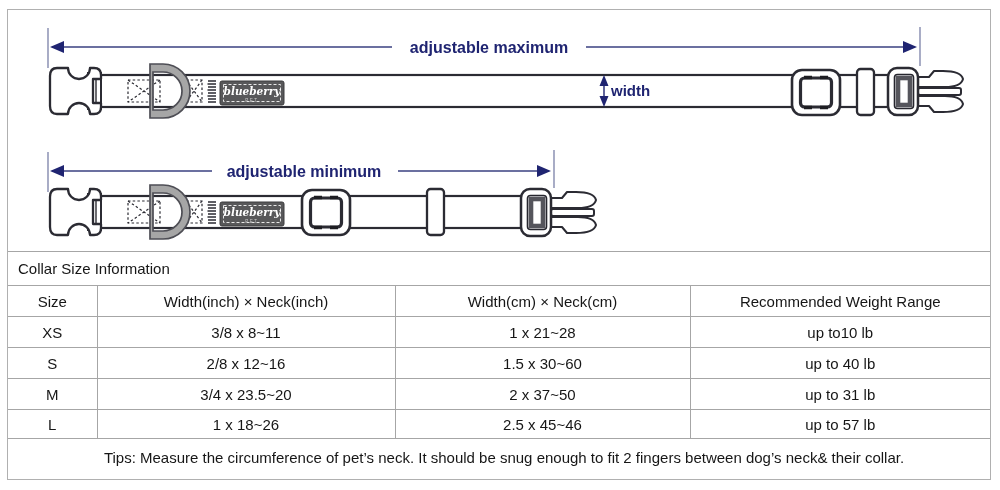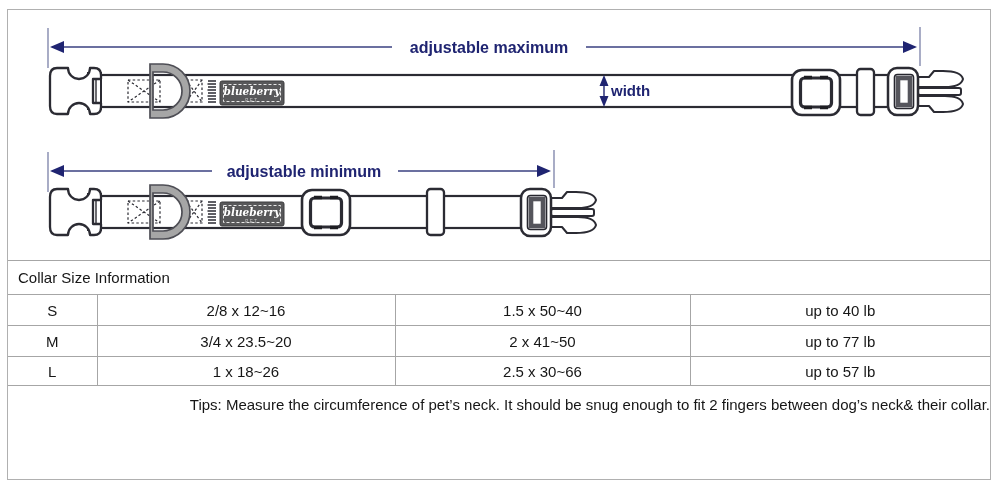--- a/index.html
+++ b/index.html
@@ -10,31 +10,31 @@
   }
   .frame{
     position:absolute;left:7px;top:9px;width:984px;height:471px;
     border:1px solid #b0b0b0;box-sizing:border-box;background:#fff;
   }
   .diagram-svg{position:absolute;left:0;top:0;}
   .dim-text{font-size:16px;font-weight:bold;fill:#1f2471;}
   .width-text{font-size:15px;font-weight:bold;fill:#1f2471;}
   .brand-text{font-family:"DejaVu Serif",serif;font-style:italic;font-weight:bold;font-size:10.5px;fill:#ffffff;}
   .brand-sub{font-size:4.5px;letter-spacing:1.5px;fill:#cccccc;}
-  .size-table-wrap{position:absolute;left:8px;top:260px;width:982px;}
+  .size-table-wrap{position:absolute;left:8px;top:251px;width:982px;}
   table.size-table{
     width:100%;border-collapse:collapse;table-layout:fixed;
     font-size:15px;color:#161616;border-top:1px solid #a6a6a6;
   }
   table.size-table td{padding:0;text-align:center;vertical-align:middle;}
   tr.caption-row td{height:33px;text-align:left;padding-left:10px;}
   tr.header-row td{height:30px;}
   tr.data-row td{height:30px;}
   tr.data-row.last td{height:28px;}
-  tr.tips-row td{height:36px;text-align:right;padding-left:10px;}
+  tr.tips-row td{height:36px;text-align:center;padding-left:10px;}
   tr.bline td{border-top:1px solid #a6a6a6;}
   td.vline{border-left:1px solid #a6a6a6;}
 </style>
 </head>
 <body>
 
 <div class="frame"></div>
 
 <svg class="diagram-svg" width="1000" height="261" viewBox="0 0 1000 261">
 
@@ -137,36 +137,48 @@
     <colgroup>
         <col style="width:89px">
         <col style="width:298px">
         <col style="width:295px">
         <col>
       </colgroup>
     <tbody>
         <tr class="caption-row">
       <td colspan="4">Collar Size Information</td>
     </tr>
+    <tr class="header-row bline">
+      <td>Size</td>
+      <td class="vline">Width(inch)  ×  Neck(inch)</td>
+      <td class="vline">Width(cm)  ×  Neck(cm)</td>
+      <td class="vline">Recommended Weight Range</td>
+    </tr>
+    <tr class="data-row bline">
+      <td>XS</td>
+      <td class="vline">3/8 x 8~11</td>
+      <td class="vline">1 x 21~28</td>
+      <td class="vline">up to10 lb</td>
+    </tr>
     <tr class="data-row bline">
       <td>S</td>
       <td class="vline">2/8 x 12~16</td>
-      <td class="vline">1.5 x 50~40</td>
+      <td class="vline">1.5 x 30~60</td>
       <td class="vline">up to 40 lb</td>
     </tr>
     <tr class="data-row bline">
       <td>M</td>
       <td class="vline">3/4 x 23.5~20</td>
-      <td class="vline">2 x 41~50</td>
-      <td class="vline">up to 77 lb</td>
+      <td class="vline">2 x 37~50</td>
+      <td class="vline">up to 31 lb</td>
     </tr>
     <tr class="data-row last bline">
       <td>L</td>
       <td class="vline">1 x 18~26</td>
-      <td class="vline">2.5 x 30~66</td>
+      <td class="vline">2.5 x 45~46</td>
       <td class="vline">up to 57 lb</td>
     </tr>
     <tr class="tips-row bline">
       <td colspan="4">Tips: Measure the circumference of pet’s neck. It should be snug enough to fit 2 fingers between dog’s neck&amp; their collar.</td>
     </tr>
   </tbody>
     </table>
 </div>
 
 </body></html>

